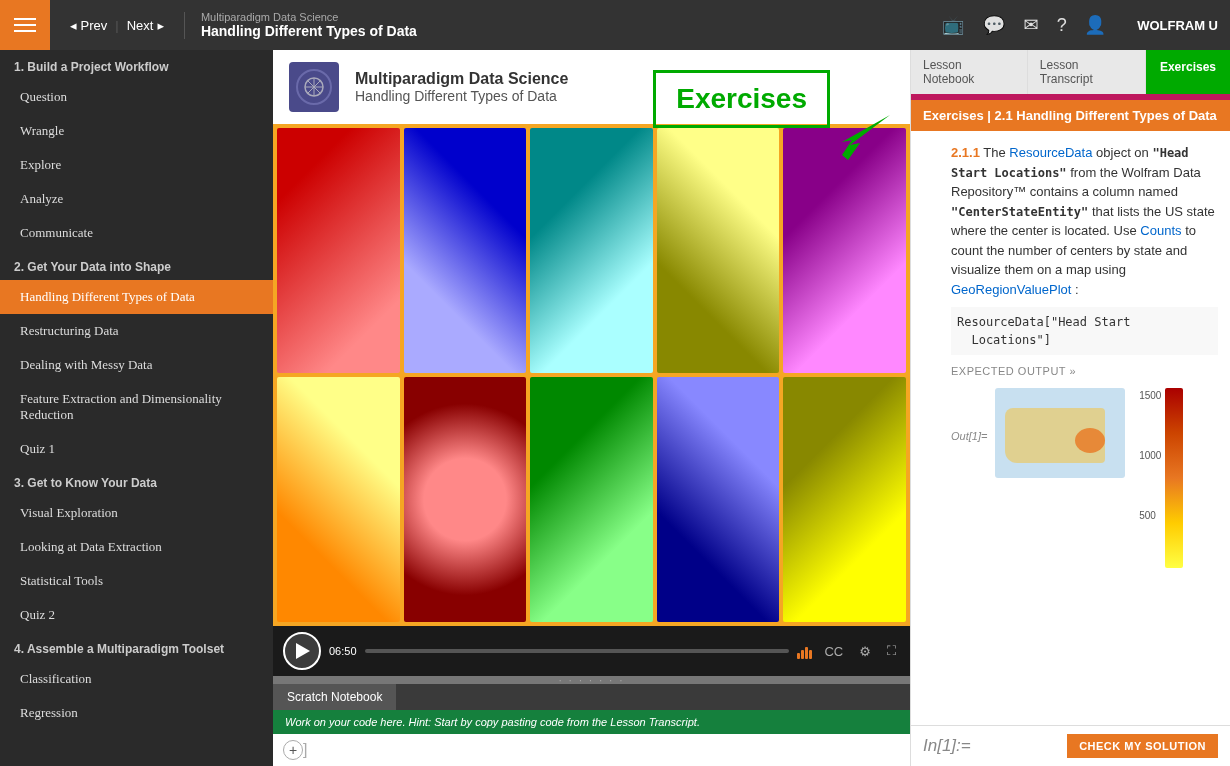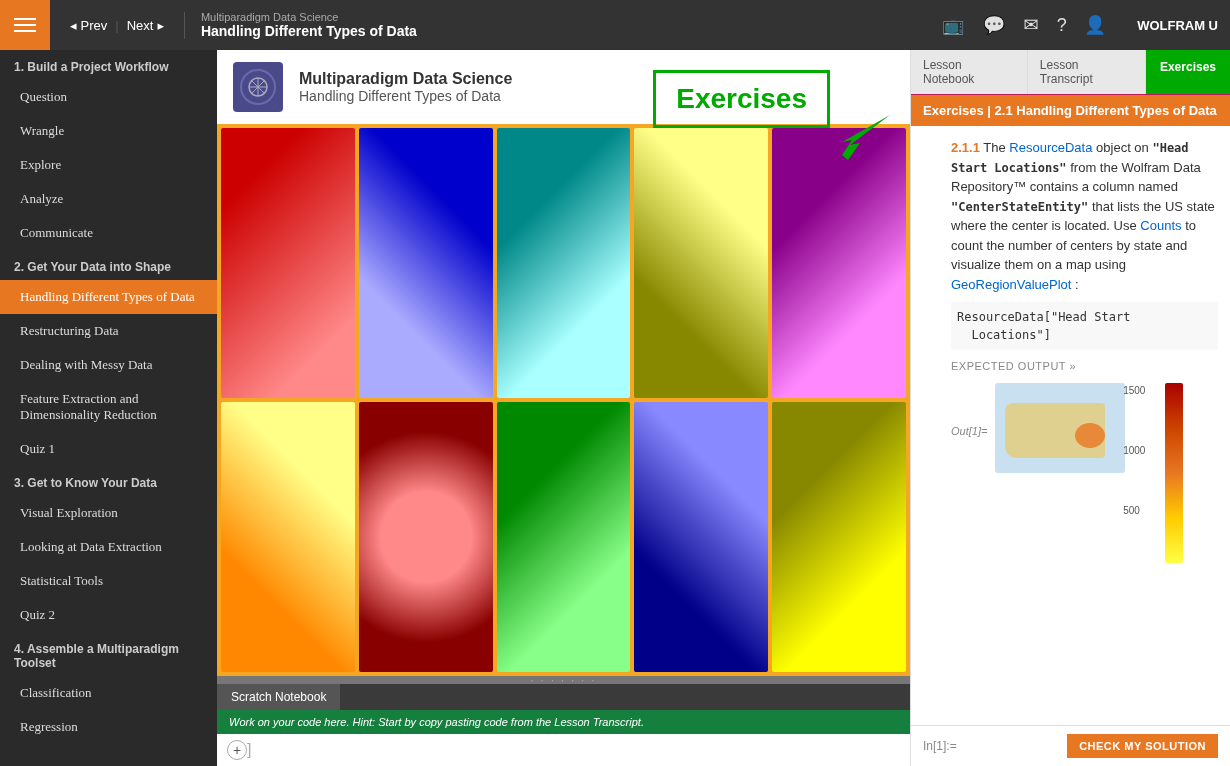--- a/index.html
+++ b/index.html
@@ -77,21 +77,21 @@
 
     
     .main-layout {
       display: flex;
       flex: 1;
       overflow: hidden;
     }
 
     
     .sidebar {
-      width: 217px;
+      width: 273px;
       background: #2a2a2a;
       color: white;
       overflow-y: auto;
       flex-shrink: 0;
     }
     .sidebar::-webkit-scrollbar { width: 6px; }
     .sidebar::-webkit-scrollbar-thumb { background: #555; }
     .sidebar-section-header {
       padding: 10px 14px 6px;
       font-size: 12px;
@@ -332,21 +332,21 @@
       background: white;
       flex-shrink: 0;
       display: flex;
       flex-direction: column;
       border-left: 1px solid #ddd;
       overflow: hidden;
     }
     .panel-tabs {
       display: flex;
       background: #f0f0f0;
-      border-bottom: 1px solid #be185d;
+      border-bottom: 6px solid #be185d;
     }
     .panel-tab {
       padding: 8px 12px;
       font-size: 12px;
       cursor: pointer;
       border-right: 1px solid #ddd;
       background: #e8e8e8;
       color: #555;
     }
     .panel-tab.exercises-tab-active {
@@ -445,36 +445,36 @@
     }
     .color-bar {
       width: 18px;
       height: 180px;
       background: linear-gradient(to bottom, #aa0000, #cc4400, #e87722, #ffcc00, #ffff44);
       border-radius: 2px;
       margin-left: auto;
     }
     .scale-labels {
       position: absolute;
-      right: 38px;
+      right: 22px;
       top: 0;
       height: 180px;
       display: flex;
       flex-direction: column;
       justify-content: space-between;
     }
     .scale-label { font-size: 10px; color: #555; }
     .panel-footer {
       border-top: 1px solid #ddd;
       padding: 8px 12px;
       display: flex;
       align-items: center;
       justify-content: space-between;
     }
-    .in-label { font-size: 12px; color: #888; }
+    .in-label { font-size: 17px; color: #888; font-style: italic; }
     .check-btn {
       background: #e87722;
       color: white;
       border: none;
       padding: 6px 12px;
       font-size: 11px;
       font-weight: bold;
       cursor: pointer;
       letter-spacing: 0.5px;
     }
@@ -584,20 +584,38 @@
             <div class="thumbnail-cell thumb-4"></div>
             <div class="thumbnail-cell thumb-5"></div>
             <div class="thumbnail-cell thumb-6"></div>
             <div class="thumbnail-cell thumb-7"></div>
             <div class="thumbnail-cell thumb-8"></div>
             <div class="thumbnail-cell thumb-9"></div>
             <div class="thumbnail-cell thumb-10"></div>
           </div>
         </div>
 
+        <div class="video-controls">
+          <div class="play-btn">
+            <div class="play-triangle"></div>
+          </div>
+          <span class="time-stamp">06:50</span>
+          <div class="progress-bar-container">
+            <div class="progress-bar-fill"></div>
+          </div>
+          <div class="volume-bars">
+            <div class="vol-bar" style="height:6px"></div>
+            <div class="vol-bar" style="height:9px"></div>
+            <div class="vol-bar" style="height:12px"></div>
+            <div class="vol-bar" style="height:9px"></div>
+          </div>
+          <button class="cc-btn">CC</button>
+          <button class="settings-btn">⚙</button>
+          <button class="fullscreen-btn">⛶</button>
+        </div>
       </div>
     </div>
 
     <div class="resize-handle">
       <span class="resize-dots">· · · · · · ·</span>
     </div>
 
     <div class="scratch-area">
       <div class="scratch-tab">Scratch Notebook</div>
       <div class="scratch-hint">Work on your code here. Hint: Start by copy pasting code from the Lesson Transcript.</div>

